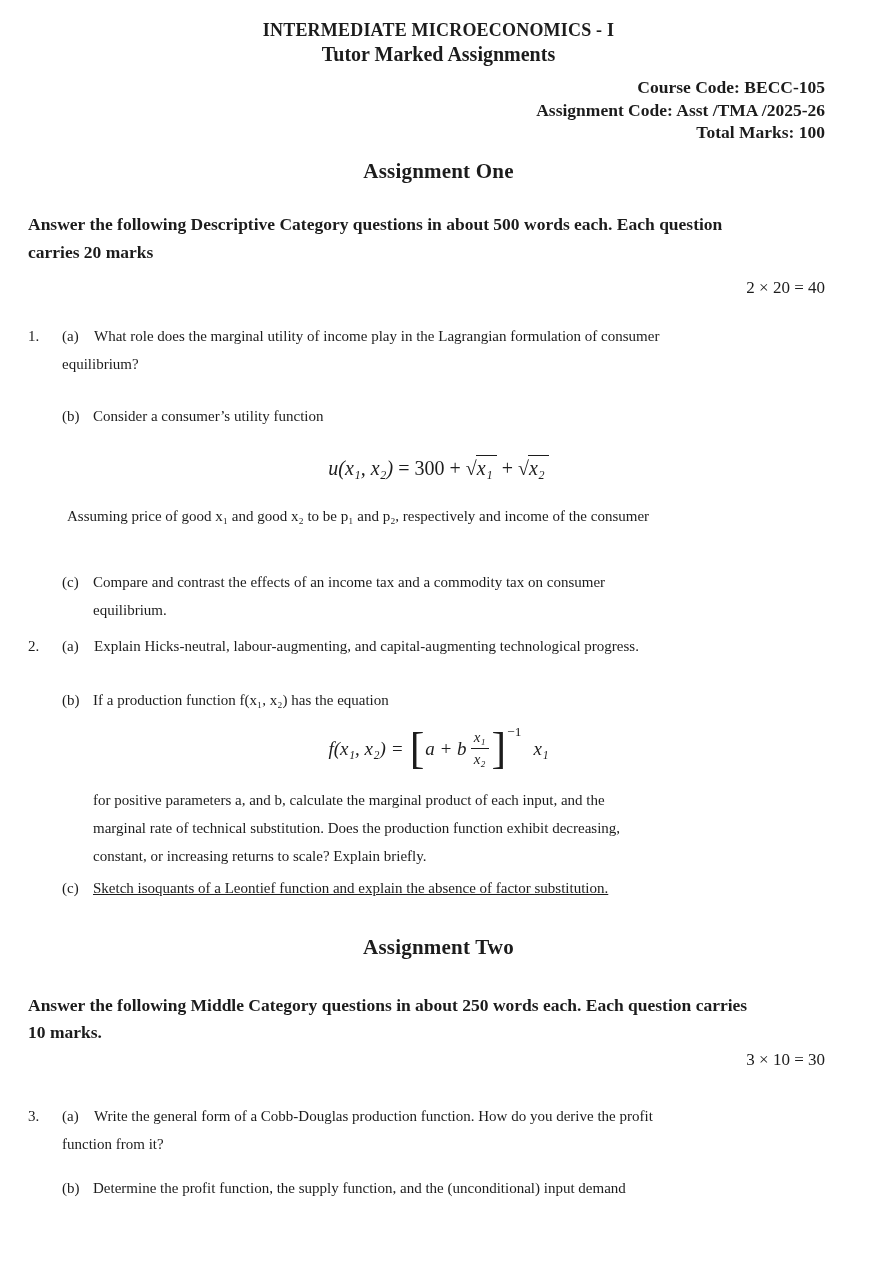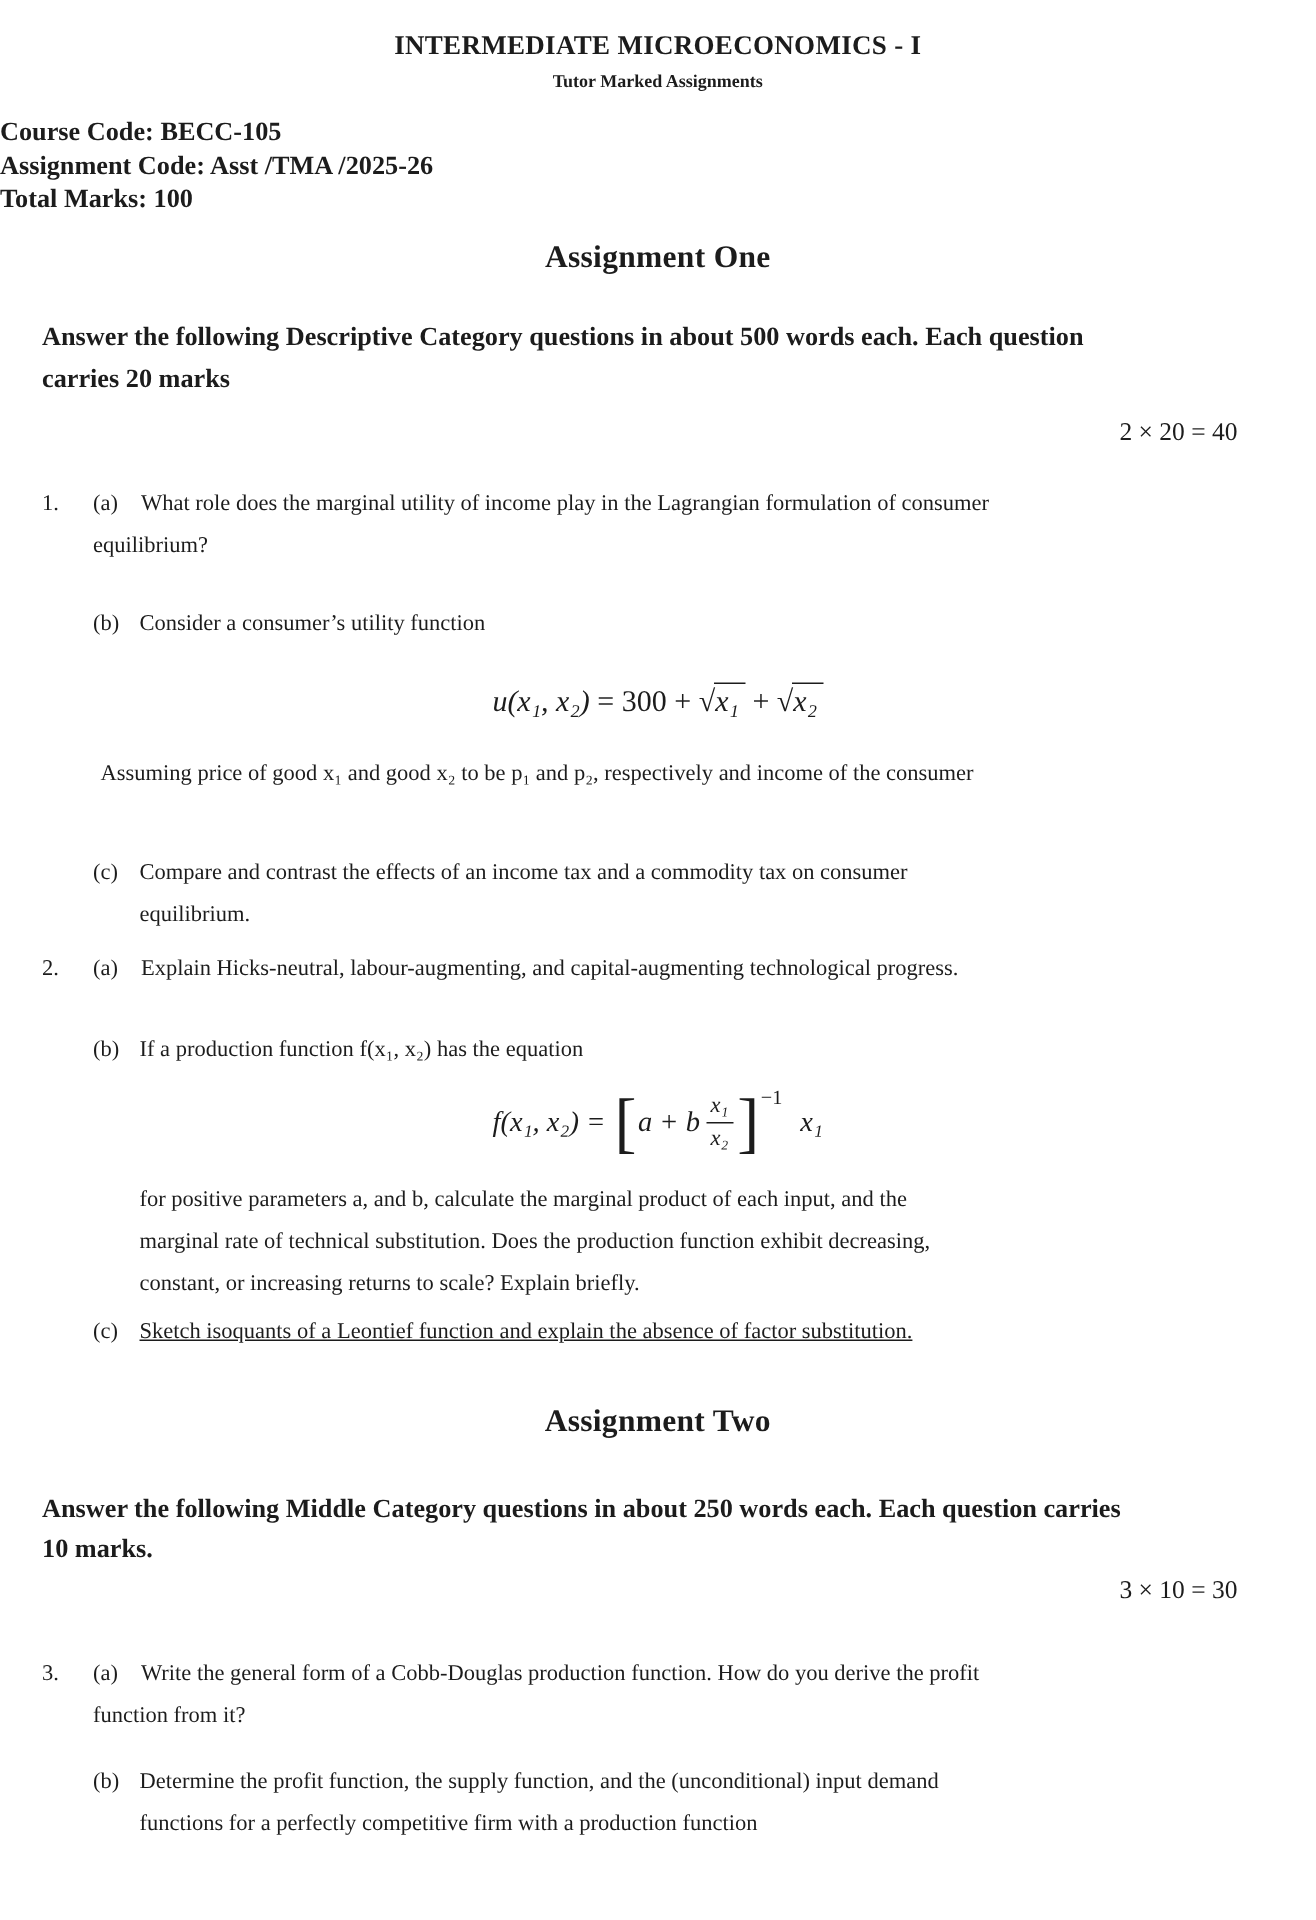--- a/index.html
+++ b/index.html
@@ -6,22 +6,22 @@
   .page {
     position:relative;
     width:877px; height:1280px;
     background:#ffffff;
     color:#1c1c1c;
     font-family:"Liberation Serif", serif;
     overflow:hidden;
   }
   
   .doc-title { padding-top:18px; text-align:center; font-weight:bold; font-size:18px; line-height:24px; letter-spacing:.2px; }
-  .doc-subtitle { text-align:center; font-weight:bold; font-size:12px; line-height:24px; }
-  .header-meta { margin:10px 52px 0 0; font-weight:bold; font-size:17.5px; line-height:22.5px; }
+  .doc-subtitle { text-align:center; font-weight:bold; font-size:20px; line-height:24px; }
+  .header-meta { margin:10px 52px 0 0; text-align:right; font-weight:bold; font-size:17.5px; line-height:22.5px; }
   .assignment-heading { margin-top:12px; text-align:center; font-weight:bold; font-size:21px; line-height:30px; letter-spacing:.2px; }
   .assignment-heading.two { margin-top:30px; }
   
   .intro { margin:24px 55px 0 28px; font-weight:bold; font-size:17.5px; line-height:28px; }
   .intro.second { margin-top:30px; line-height:27px; }
   .marks-line { margin:8px 52px 0 0; text-align:right; font-size:17px; line-height:28px; }
   .marks-line.second { margin-top:0; }
   
   .q-item, .q-sub, .para { font-size:15px; line-height:28px; }
   .q-item { margin-left:62px; margin-right:48px; text-indent:-34px; }
@@ -138,16 +138,15 @@
   </div>
   <div class="marks-line second">3 × 10 = 30</div>
 
   <div class="q-item mt-q3a">
     <span class="q-num">3.</span><span class="q-label">(a)</span><span>Write the general form of a Cobb-Douglas production function. How do you derive the profit</span>
     <span class="cont-line">function from it?</span>
   </div>
 
   <div class="q-sub mt-q3b">
     <span class="q-label">(b)</span><span>Determine the profit function, the supply function, and the (unconditional) input demand</span>
-    <span class="cont-line">functions for a perfectly competitive firm with a production function</span>
   </div>
 
 </div>
 
 </body></html>

